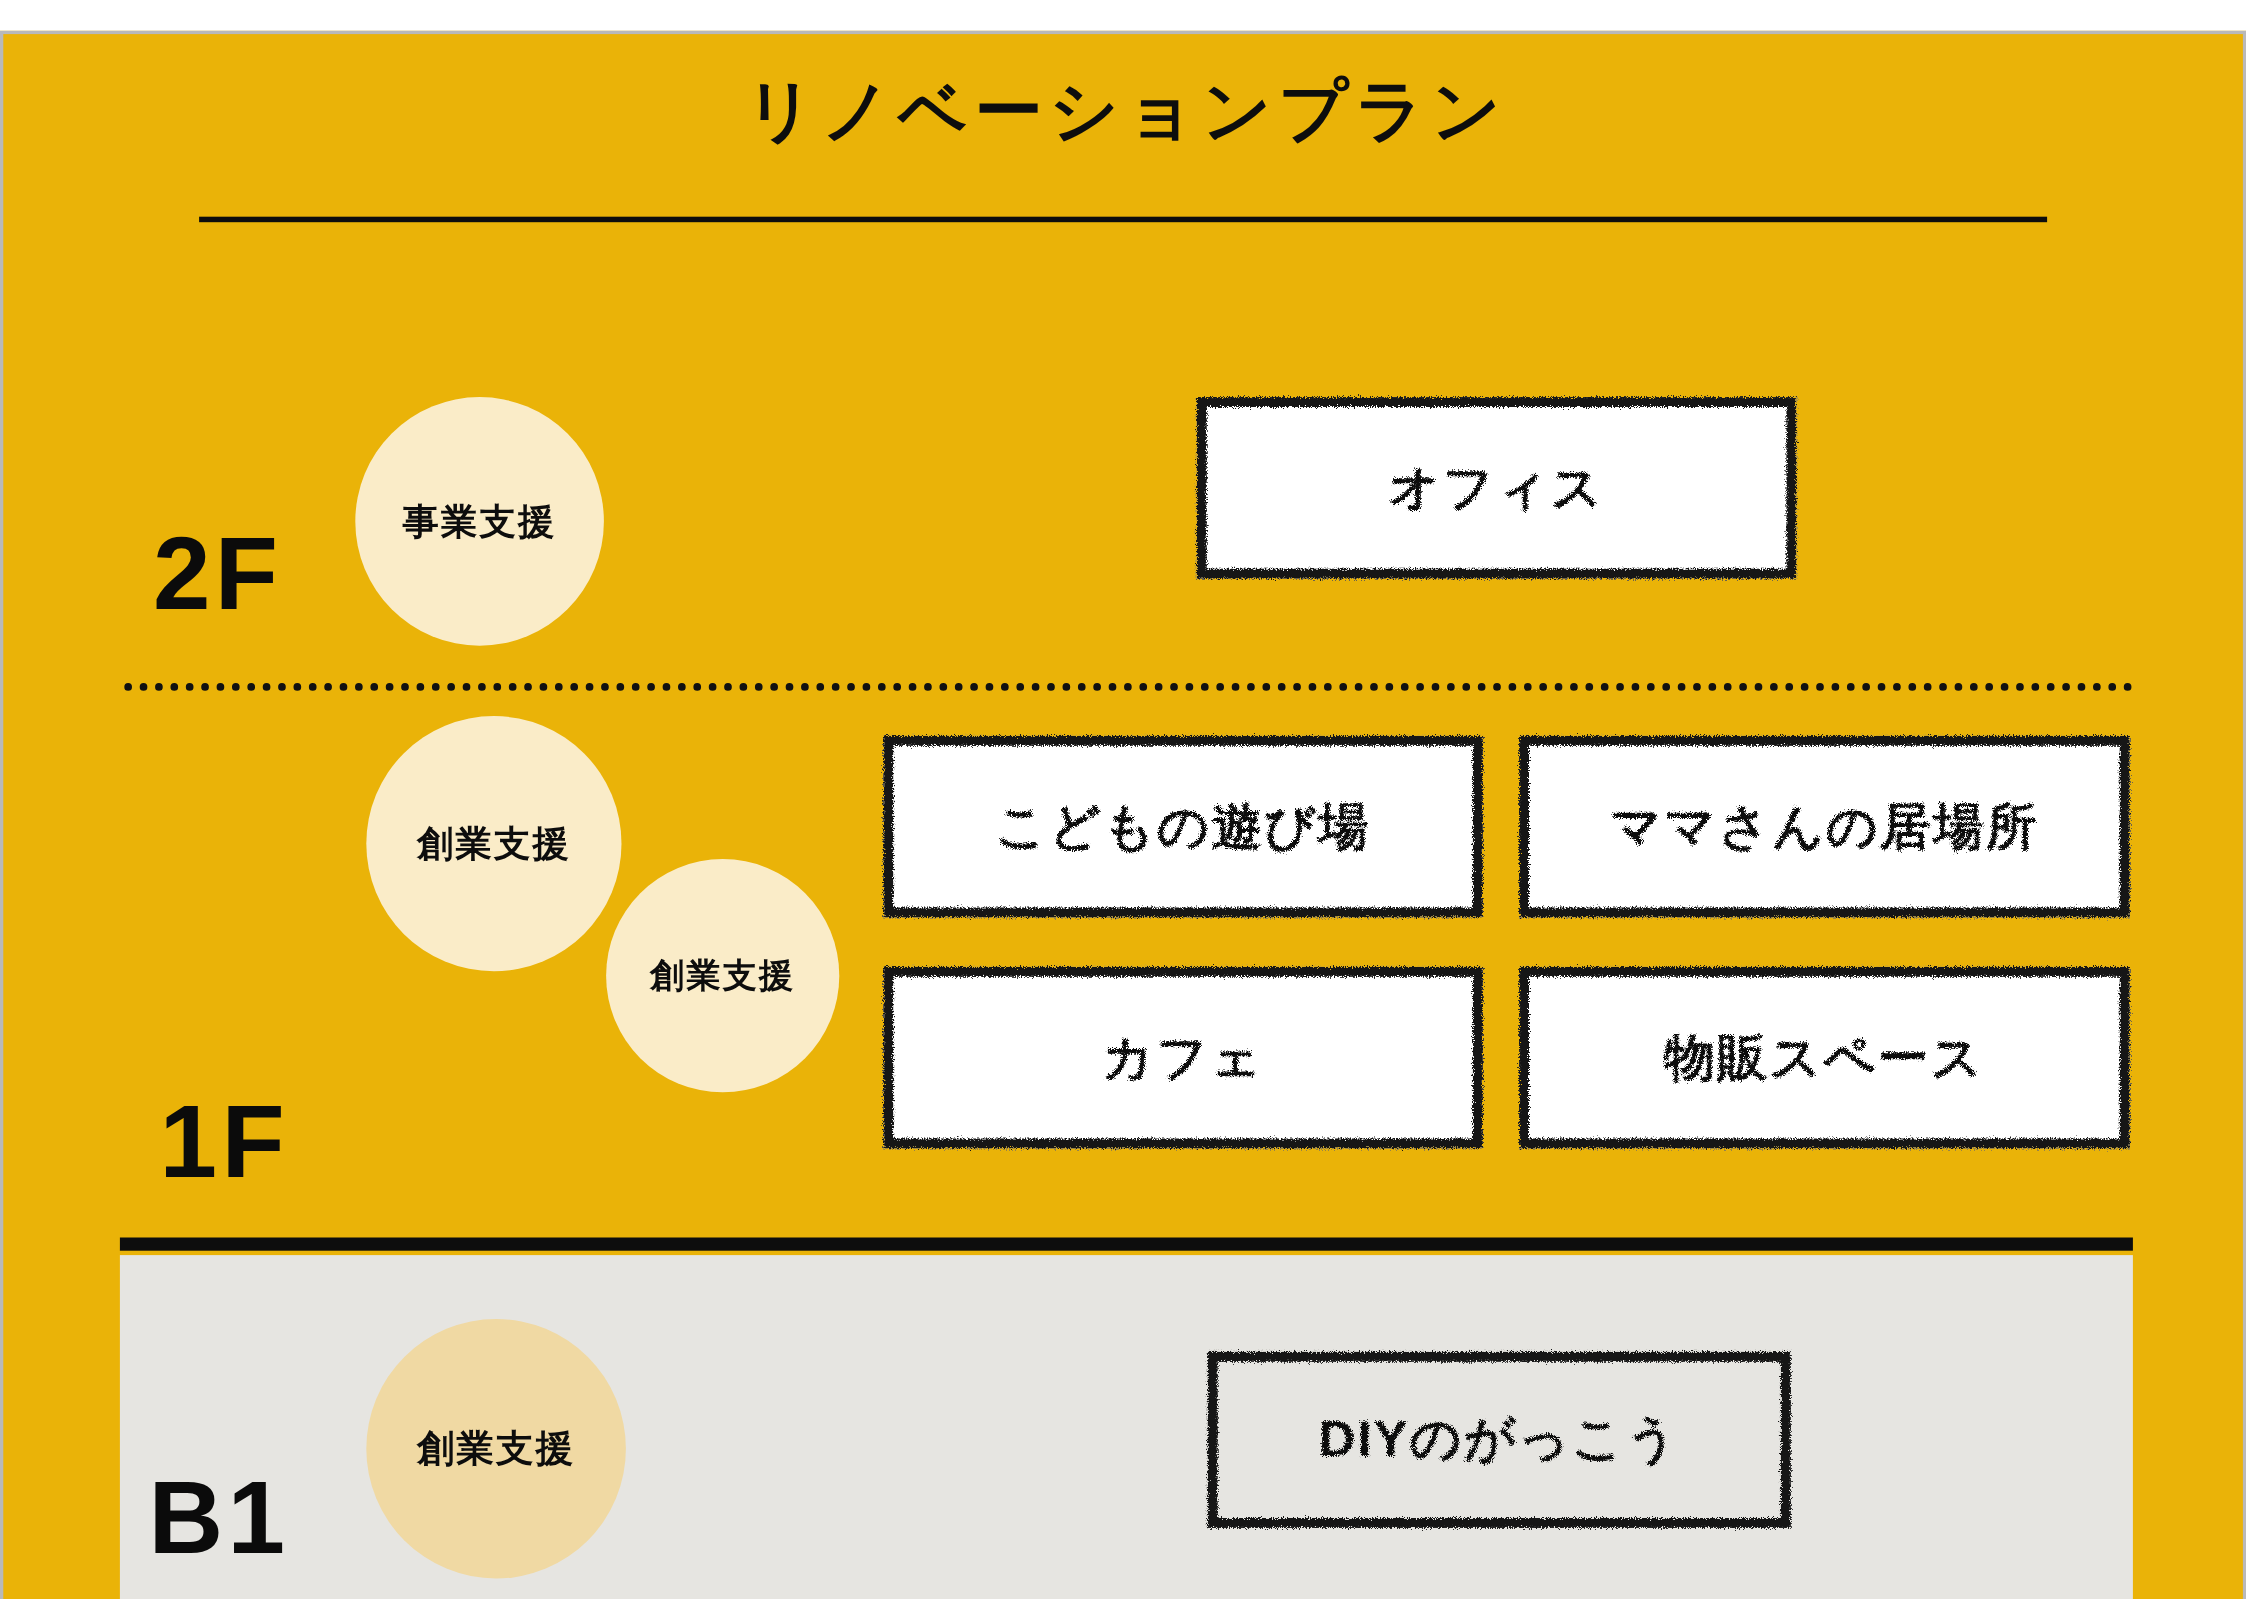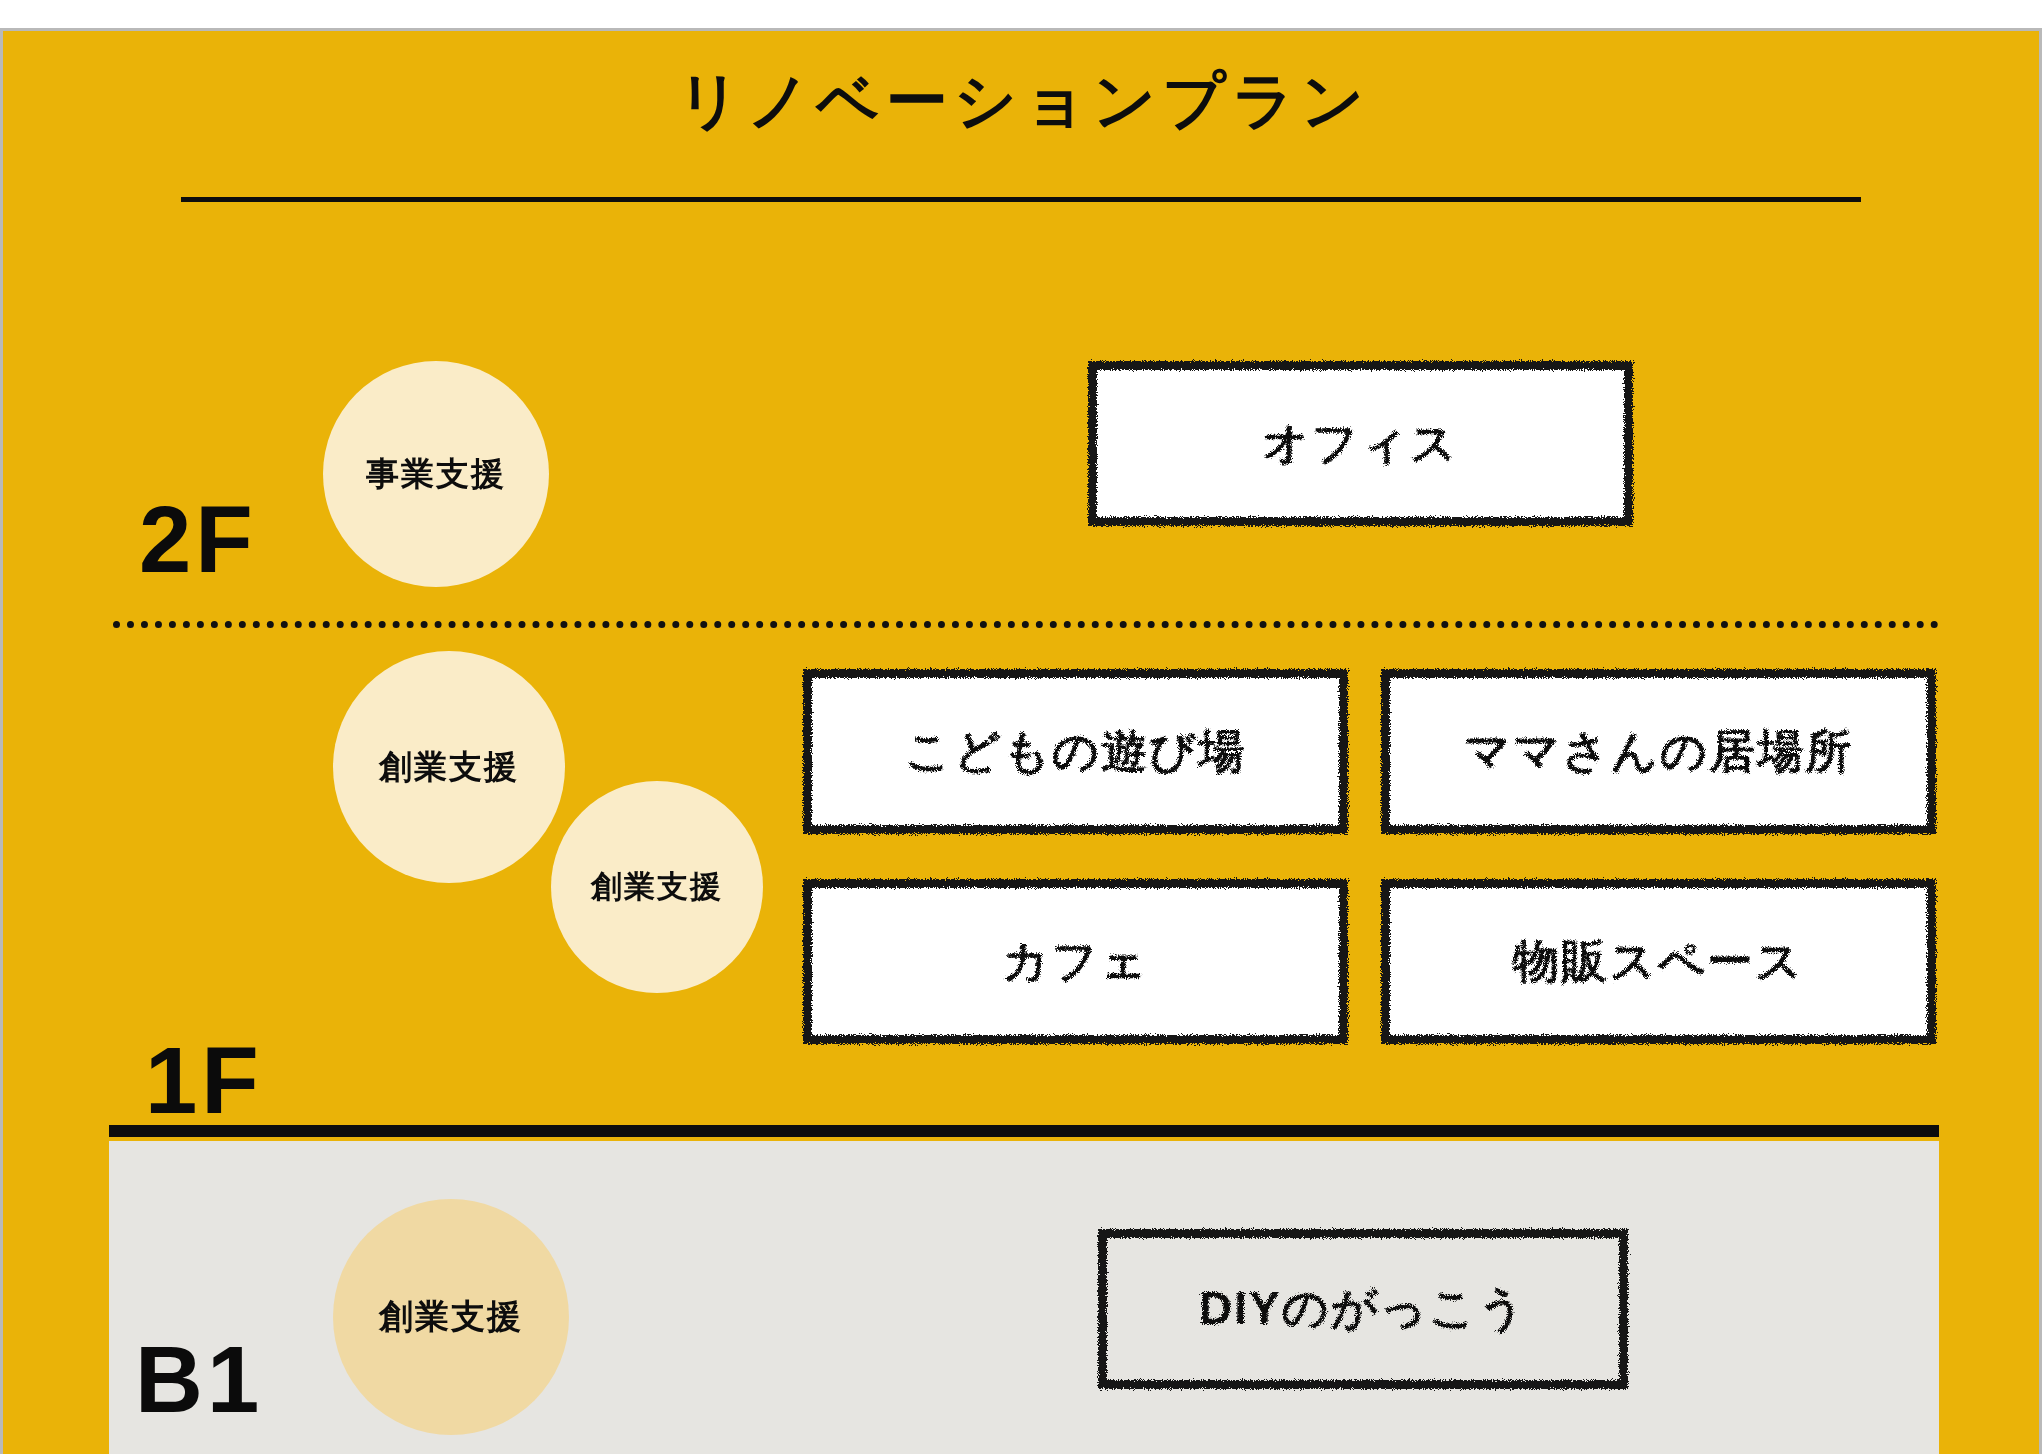--- a/index.html
+++ b/index.html
@@ -78,22 +78,22 @@
   
   .floor-label {
     position: absolute;
     font-size: 94px;
     font-weight: 700;
     color: #0b0b0b;
     letter-spacing: 4px;
     line-height: 1;
     white-space: nowrap;
   }
-  #floor-2f { left: 136px; top: 462px; }
-  #floor-1f { left: 142px; top: 1003px; }
+  #floor-2f { left: 136px; top: 444px; }
+  #floor-1f { left: 142px; top: 960px; }
   #floor-b1 { left: 132px; top: 1302px; }
 
   
   .circle {
     position: absolute;
     border-radius: 50%;
     background: #faecc8;
     display: flex;
     align-items: center;
     justify-content: center;

